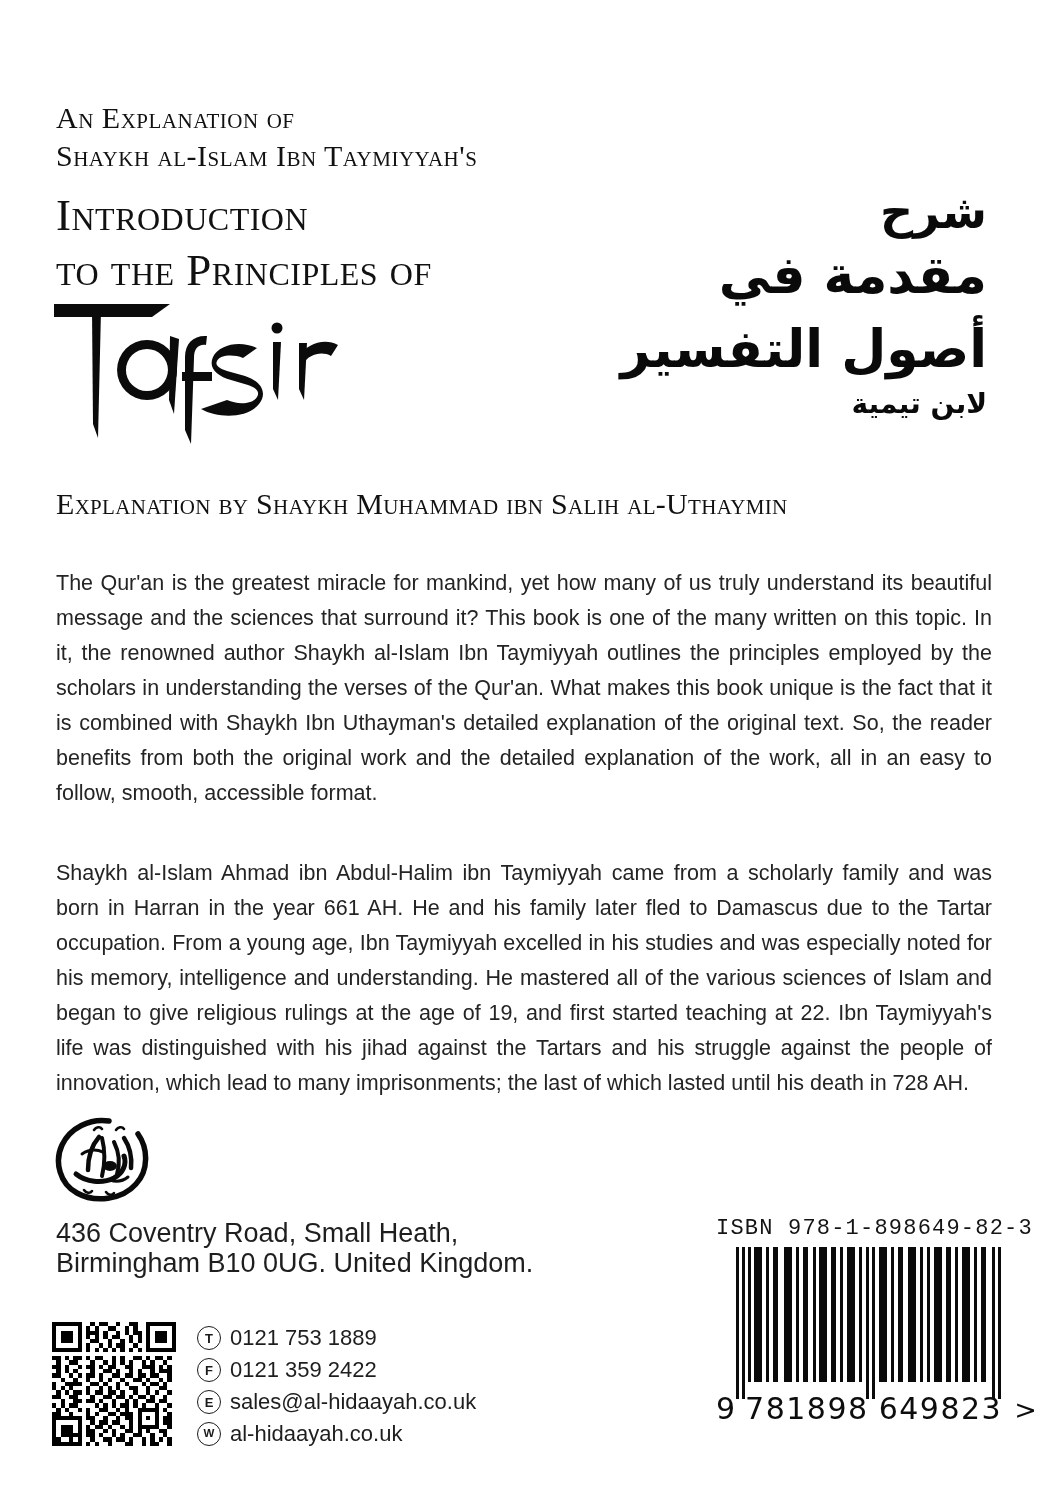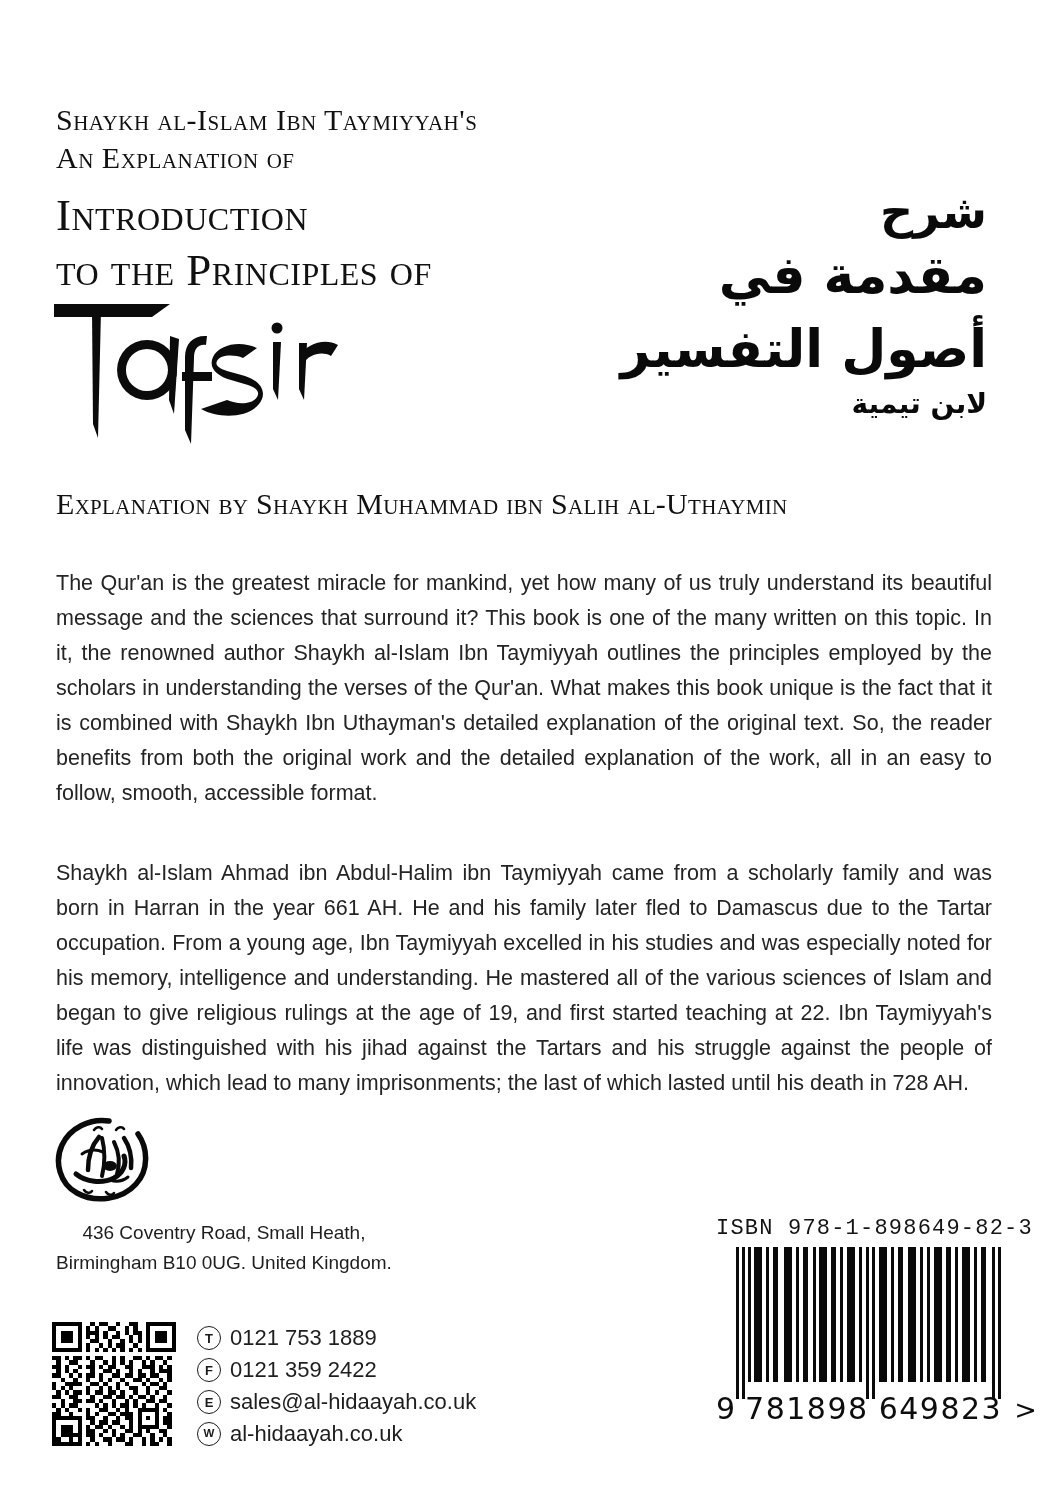--- a/index.html
+++ b/index.html
@@ -133,24 +133,23 @@
     font-family: "Liberation Sans", sans-serif;
     color: #1e1e1e;
   }
   .pub-name {
     font-size: 22.5px;
     font-weight: 700;
     line-height: 31px;
     letter-spacing: 0.1px;
   }
   .pub-addr-line {
-    font-size: 19px;
+    font-size: 27px;
     font-weight: 400;
     line-height: 30px;
-    text-align: center;
   }
 
   
   .qr-code {
     position: absolute;
     left: 52px;
     top: 1322px;
     width: 124px;
     height: 124px;
   }
@@ -225,22 +224,22 @@
   }
   .bd-lead { margin-right: 10px; }
   .bd-left { letter-spacing: 1.5px; margin-right: 10px; }
   .bd-right { letter-spacing: 1.5px; margin-right: 12px; }
   .bd-gt { font-size: 27px; }
 </style>
 </head>
 <body>
 
 <div class="title-block">
+  <div class="smallcaps-line pretitle-1">An Explanation of</div>
   <div class="smallcaps-line pretitle-2">Shaykh al-Islam Ibn Taymiyyah's</div>
-  <div class="smallcaps-line pretitle-1">An Explanation of</div>
   <div class="smallcaps-line maintitle-1">Introduction</div>
   <div class="smallcaps-line maintitle-2">to the Principles of</div>
 
   <div class="tafsir-word">
     <svg width="430" height="150" viewBox="0 0 430 150" role="img" aria-label="Tafsir">
       <g fill="#0b0b0b">
 
         <path d="M2 8 L118 8 L100 21 L2 21 Z"></path>
         <path d="M40 14 L49 14 L46 142 L41 128 Z"></path>
 

